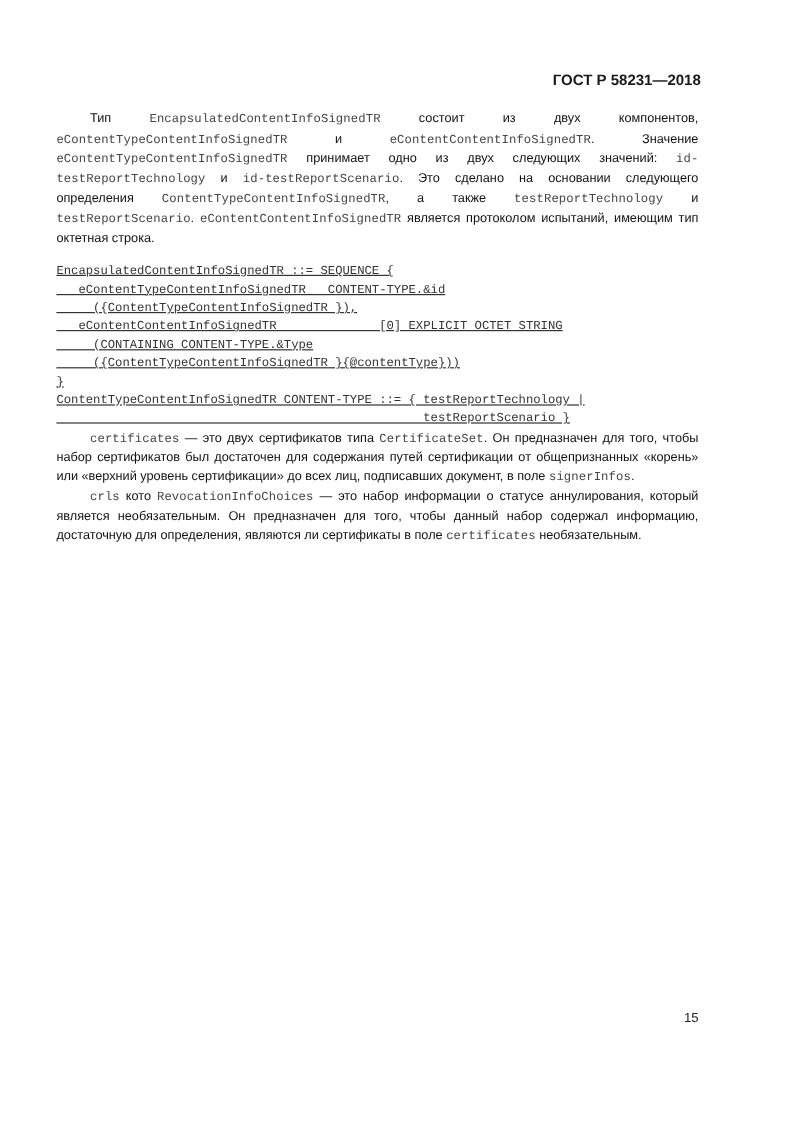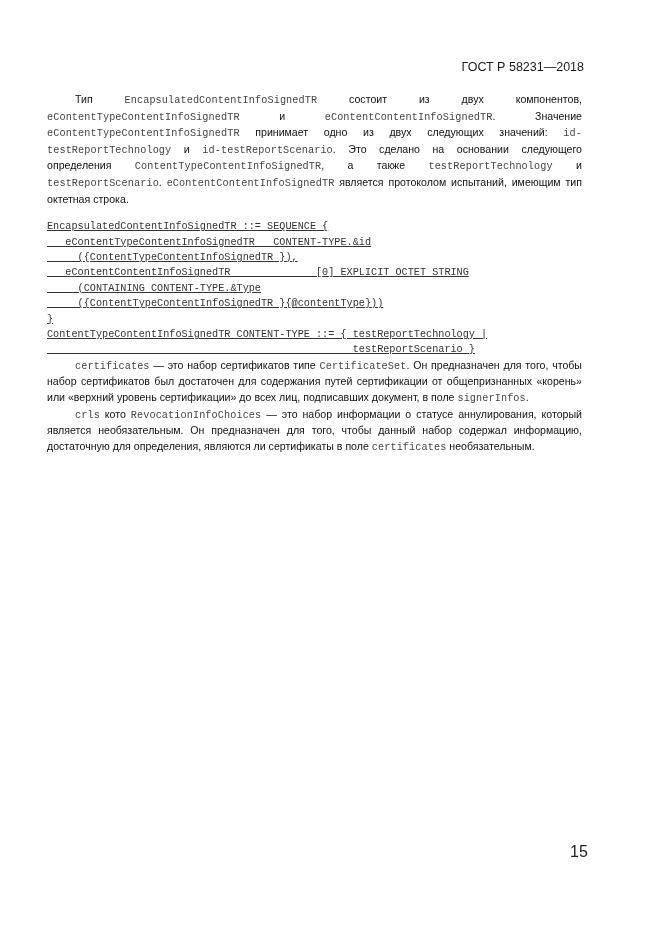--- a/index.html
+++ b/index.html
@@ -2,34 +2,34 @@
 <html><head>
 <meta charset="utf-8">
 <style>
   html, body { margin: 0; padding: 0; }
   body {
     width: 661px; height: 935px; background: #ffffff; position: relative;
     font-family: "Liberation Sans", sans-serif; color: #111; overflow: hidden;
   }
   .header {
     position: absolute; top: 60px; right: 77px;
-    font-weight: normal; font-size: 12.5px; color: #1a1a1a;
+    font-weight: bold; font-size: 12.5px; color: #1a1a1a;
   }
   .content {
     position: absolute; left: 47px; top: 92px; width: 535px;
     font-size: 10.6px; line-height: 15.6px;
   }
   .p { margin: 0; text-align: justify; text-indent: 28px; }
   .m { font-family: "Liberation Mono", monospace; font-size: 10.2px; color: #444; letter-spacing: 0.1px; }
   .code {
     margin: 12px 0 0 0; font-family: "Liberation Mono", monospace; font-size: 10.2px;
     color: #333; line-height: 15.4px; white-space: pre; text-decoration: underline;
   }
   .pagenum {
-    position: absolute; left: 570px; top: 843px; font-size: 16px; color: #222;
+    position: absolute; left: 570px; top: 843px; font-size: 11px; color: #222;
   }
 </style>
 </head>
 <body>
 
 <div class="header">ГОСТ Р 58231—2018</div>
 
 <div class="content">
   <p class="p">
     <span>Тип </span><span class="m">EncapsulatedContentInfoSignedTR</span><span> состоит из двух компонентов, </span><span class="m">eContentTypeContentInfoSignedTR</span><span> и </span><span class="m">eContentContentInfoSignedTR</span><span>. Значение </span><span class="m">eContentTypeContentInfoSignedTR</span><span> принимает одно из двух следующих значений: </span><span class="m">id-testReportTechnology</span><span> и </span><span class="m">id-testReportScenario</span><span>. Это сделано на основании следую­щего определения </span><span class="m">ContentTypeContentInfoSignedTR</span><span>, а также </span><span class="m">testReportTechnology</span><span> и </span><span class="m">testReportScenario</span><span>. </span><span class="m">eContentContentInfoSignedTR</span><span> является протоколом испытаний, имеющим тип октетная строка.</span>
@@ -39,20 +39,20 @@
    eContentTypeContentInfoSignedTR   CONTENT-TYPE.&amp;id
      ({ContentTypeContentInfoSignedTR }),
    eContentContentInfoSignedTR              [0] EXPLICIT OCTET STRING
      (CONTAINING CONTENT-TYPE.&amp;Type
      ({ContentTypeContentInfoSignedTR }{@contentType}))
 }
 ContentTypeContentInfoSignedTR CONTENT-TYPE ::= { testReportTechnology |
                                                   testReportScenario }</div>
 
   <p class="p">
-    <span class="m">certificates</span><span> — это набор сертификатов типе </span><span class="m">CertificateSet</span><span>. Он предназначен для того, чтобы набор сертификатов был достаточен для содержания путей сертификации от общепризнанных «ко­рень» или «верхний уровень сертификации» до всех лиц, подписавших документ, в поле </span><span class="m">signerInfos</span><span>.</span>
+    <span class="m">certificates</span><span> — это двух сертификатов типа </span><span class="m">CertificateSet</span><span>. Он предназначен для того, чтобы набор сертификатов был достаточен для содержания путей сертификации от общепризнанных «ко­рень» или «верхний уровень сертификации» до всех лиц, подписавших документ, в поле </span><span class="m">signerInfos</span><span>.</span>
   </p>
   <p class="p">
     <span class="m">crls</span><span> кото </span><span class="m">RevocationInfoChoices</span><span> — это набор информации о статусе аннулирования, кото­рый является необязательным. Он предназначен для того, чтобы данный набор содержал информацию, достаточную для определения, являются ли сертификаты в поле </span><span class="m">certificates</span><span> необязательным.</span>
   </p>
 </div>
 
 <div class="pagenum">15</div>
 
 </body></html>

